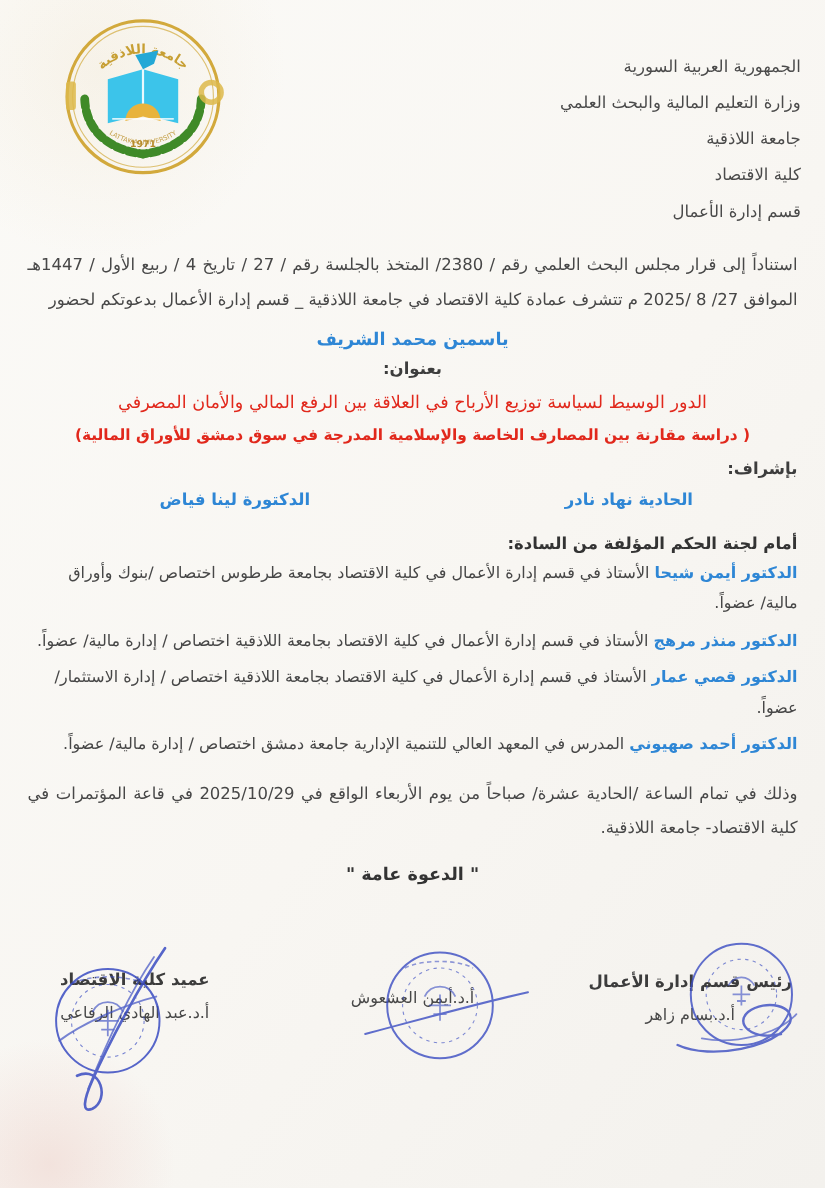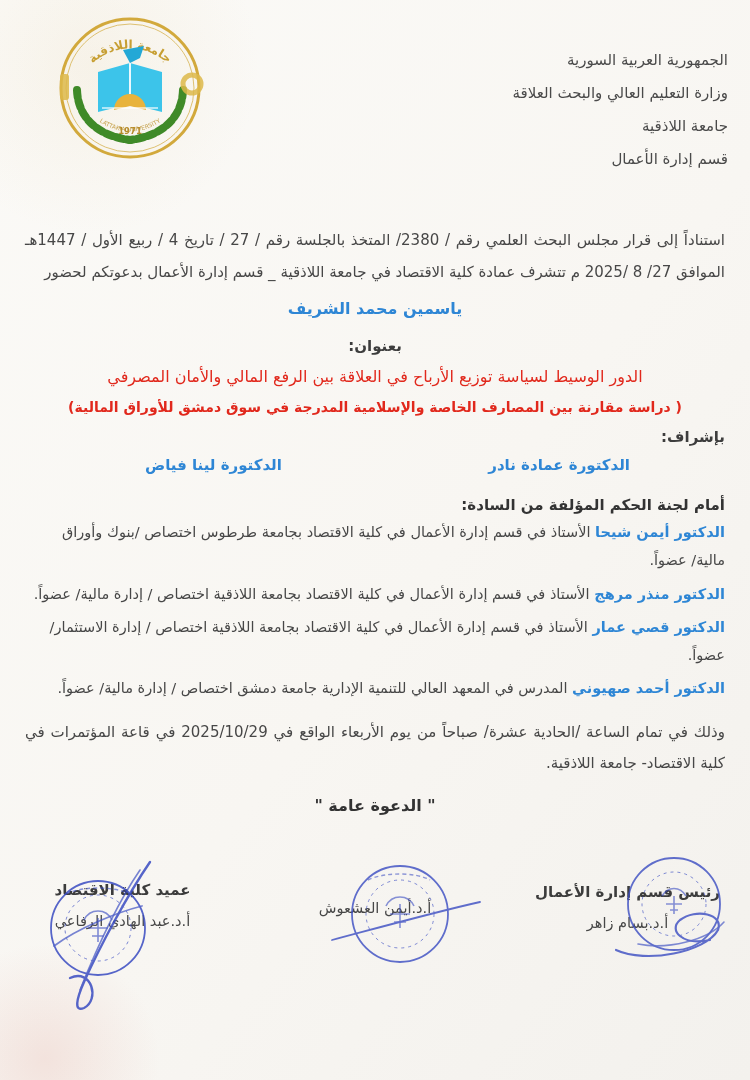--- a/index.html
+++ b/index.html
@@ -22,21 +22,21 @@
     font-size:15px;line-height:33px;color:#4a4a4a;letter-spacing:.2px;
   }
   .letterhead div{white-space:nowrap;}
   
   .seal{position:absolute;top:12px;left:44px;width:172px;height:156px;}
   
   .content{position:absolute;top:224px;right:25px;left:25px;font-size:15px;}
   .intro{margin:0;text-align:justify;line-height:2.15;color:#474747;}
   .intro-tail{margin:0;text-align:center;line-height:2.15;color:#474747;}
   .candidate{margin:10px 0 0;text-align:center;font-weight:bold;font-size:16px;color:#2e86d5;letter-spacing:.5px;}
-  .titled{margin:19px 0 0;text-align:center;font-weight:bold;color:#3d3d3d;}
+  .titled{margin:8px 0 0;text-align:center;font-weight:bold;color:#3d3d3d;}
   .thesis-title{margin:9px 0 0;text-align:center;font-weight:normal;font-size:16px;color:#e1281c;line-height:1.6;}
   .thesis-subtitle{margin:10px 0 0;text-align:center;font-weight:bold;font-size:14px;color:#e1281c;}
   .supervision-label{margin:13px 0 0;text-align:right;font-weight:bold;color:#3d3d3d;}
   .supervisors{display:flex;justify-content:space-between;padding:10px 95px 0 120px;}
   .supervisor{font-weight:bold;color:#2e86d5;font-size:15px;}
   .committee-heading{margin:22px 0 0;font-weight:bold;font-size:15px;color:#333;}
   .committee{margin-top:4px;}
   .committee p{margin:0 0 5px;line-height:1.95;font-size:14.5px;color:#474747;text-align:right;}
   .c-name{font-weight:bold;color:#2e86d5;}
   .schedule{margin:14px 0 0;text-align:justify;line-height:2.1;color:#474747;}
@@ -86,36 +86,37 @@
     <text x="86" y="122" font-size="8.5" font-weight="bold" fill="#b58a2a" text-anchor="middle">1971</text>
     <text font-size="6" fill="#c0983a" text-anchor="middle" opacity=".9">
       <textPath href="#arcBottom" startOffset="50%">LATTAKIA  UNIVERSITY</textPath>
     </text>
     <rect x="16" y="62" width="9" height="26" rx="3" fill="#ddb84a" opacity=".85"></rect>
     <circle cx="148" cy="72" r="9" fill="none" stroke="#ddb84a" stroke-width="5" opacity=".85"></circle>
   </svg>
 
   <div class="letterhead">
     <div>الجمهورية العربية السورية</div>
-    <div>وزارة التعليم العالي والبحث العلاقة</div>
+    <div>وزارة التعليم المالية والبحث العلمي</div>
     <div>جامعة اللاذقية</div>
+    <div>كلية الاقتصاد</div>
     <div>قسم إدارة الأعمال</div>
   </div>
 
   <div class="content">
     <p class="intro">استناداً إلى قرار مجلس البحث العلمي رقم / 2380/ المتخذ بالجلسة رقم / 27 / تاريخ  4 / ربيع الأول / 1447هـ الموافق  27/ 8 /2025 م تتشرف عمادة كلية الاقتصاد في جامعة اللاذقية _ قسم إدارة الأعمال بدعوتكم لحضور</p>
 
     <p class="candidate">ياسمين محمد الشريف</p>
     <p class="titled">بعنوان:</p>
     <p class="thesis-title">الدور الوسيط لسياسة توزيع الأرباح في العلاقة بين الرفع المالي والأمان المصرفي</p>
     <p class="thesis-subtitle">( دراسة مقارنة بين المصارف الخاصة والإسلامية المدرجة في سوق دمشق للأوراق المالية)</p>
 
     <p class="supervision-label">بإشراف:</p>
     <div class="supervisors">
-      <span class="supervisor">الدكتورة عمادة نادر</span>
+      <span class="supervisor">الحادية نهاد نادر</span>
       <span class="supervisor">الدكتورة لينا فياض</span>
     </div>
 
     <p class="committee-heading">أمام لجنة الحكم المؤلفة من السادة:</p>
     <div class="committee">
       <p><span class="c-name">الدكتور أيمن شيحا</span> <span>الأستاذ في قسم إدارة الأعمال في كلية الاقتصاد بجامعة طرطوس اختصاص /بنوك وأوراق مالية/ عضواً.</span></p>
       <p><span class="c-name">الدكتور منذر مرهج</span> <span>الأستاذ في قسم إدارة الأعمال في كلية الاقتصاد بجامعة اللاذقية اختصاص / إدارة مالية/ عضواً.</span></p>
       <p><span class="c-name">الدكتور قصي عمار</span> <span>الأستاذ في قسم إدارة الأعمال في كلية الاقتصاد بجامعة اللاذقية اختصاص / إدارة الاستثمار/ عضواً.</span></p>
       <p><span class="c-name">الدكتور أحمد صهيوني</span> <span>المدرس في المعهد العالي للتنمية الإدارية جامعة دمشق اختصاص / إدارة مالية/ عضواً.</span></p>
     </div>

